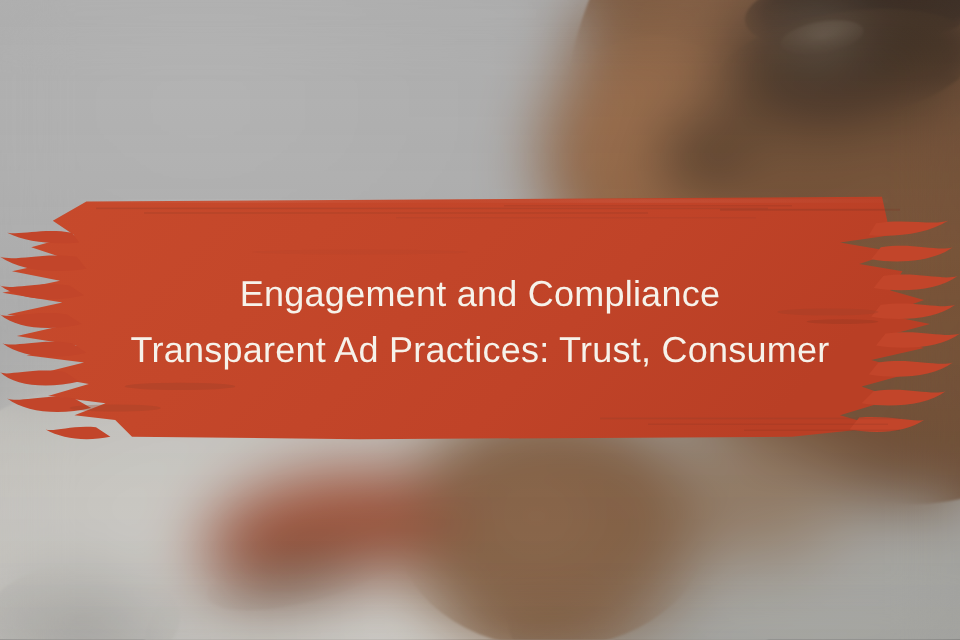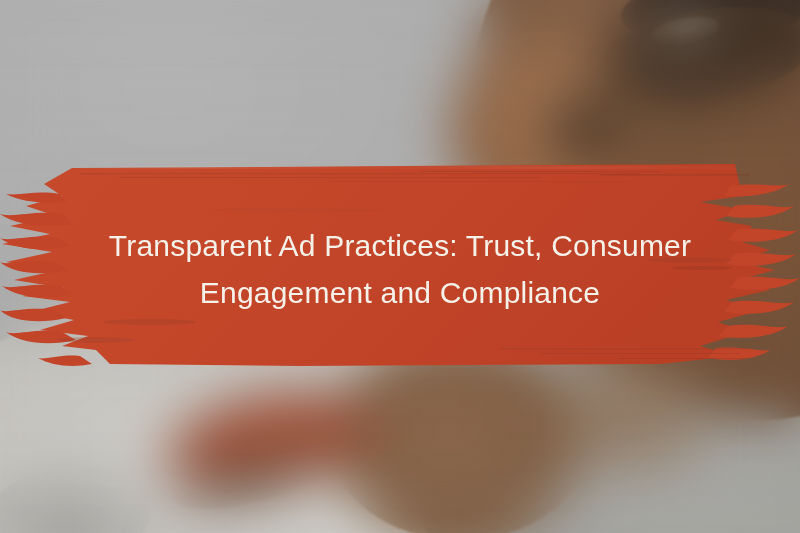--- a/index.html
+++ b/index.html
@@ -249,17 +249,17 @@
         <ellipse cx="690" cy="110" rx="42" ry="3" fill="#a03f27" opacity="0.35"></ellipse>
         <ellipse cx="702" cy="118" rx="30" ry="2" fill="#8a3422" opacity="0.30"></ellipse>
         <ellipse cx="300" cy="60" rx="90" ry="2" fill="#b4432a" opacity="0.25"></ellipse>
       </g>
 
       <rect x="60" y="16" width="680" height="3" fill="url(#dryTop)" opacity="0.22"></rect>
     </svg>
   </div>
 
   <div class="title-block">
+    <div class="title-line">Engagement and Compliance</div>
     <div class="title-line">Transparent Ad Practices: Trust, Consumer</div>
-    <div class="title-line">Engagement and Compliance</div>
   </div>
 
 </div>
 
 </body></html>

